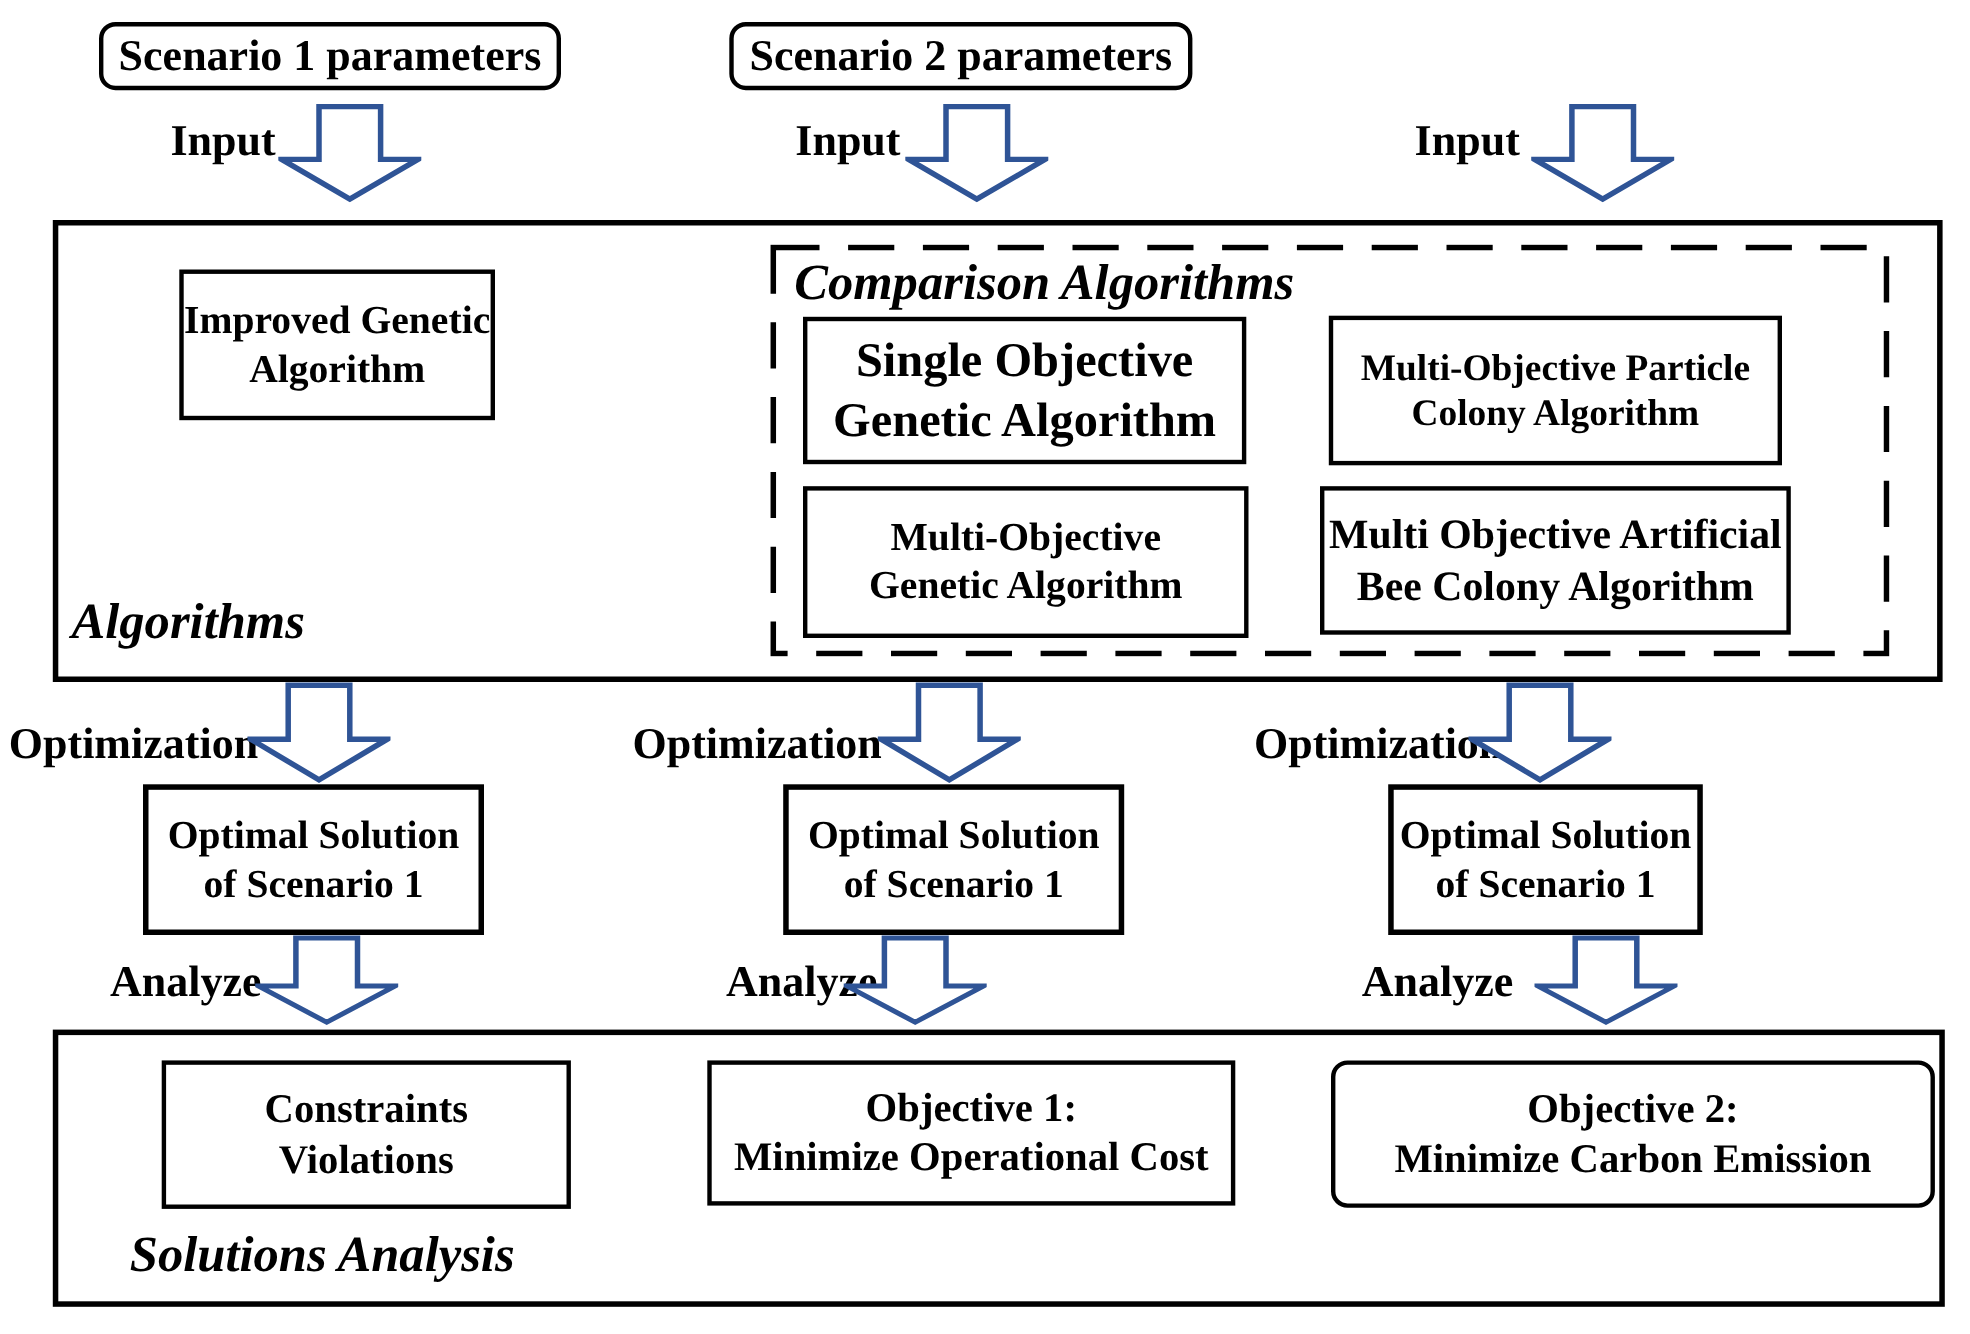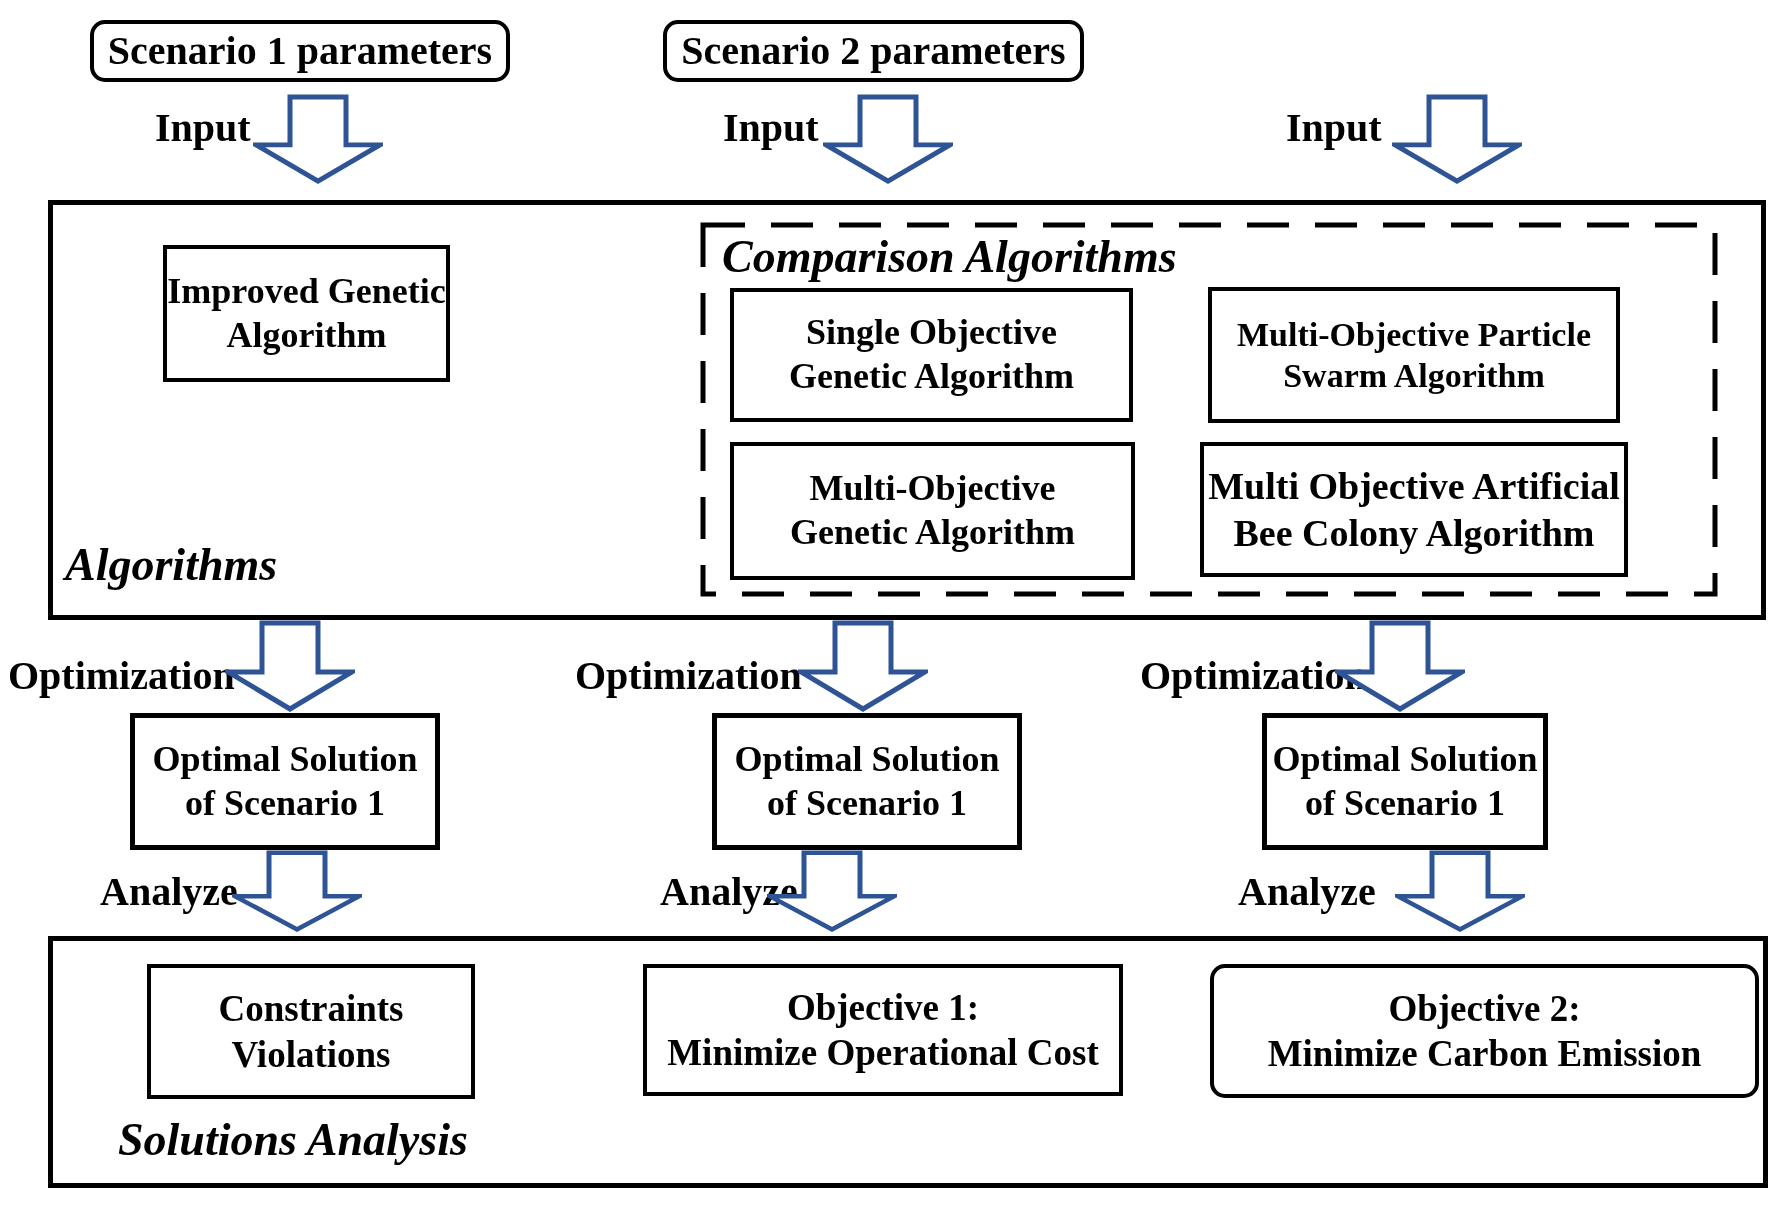--- a/index.html
+++ b/index.html
@@ -53,26 +53,26 @@
   <div class="abs box" style="left:163px;top:245px;width:287px;height:137px;font-size:36px;">Improved Genetic
 Algorithm</div>
 
   <div class="abs italic-title" style="left:65px;top:538px;font-size:46px;">Algorithms</div>
 
   <div class="abs" style="left:700px;top:222px;width:1018px;height:375px;">
     <svg width="1018" height="375" style="position:absolute;left:0;top:0;">
       <rect x="3" y="3" width="1012" height="369" fill="none" stroke="#000000" stroke-width="5" stroke-dasharray="42 26"></rect>
     </svg>
     <div class="abs italic-title" style="left:22px;top:8px;font-size:46px;">Comparison Algorithms</div>
-    <div class="abs box" style="left:30px;top:66px;width:403px;height:134px;font-size:36px;">Single Objective
+    <div class="abs box" style="left:30px;top:66px;width:403px;height:134px;font-size:44px;">Single Objective
 Genetic Algorithm</div>
     <div class="abs box" style="left:30px;top:220px;width:405px;height:138px;font-size:36px;">Multi-Objective
 Genetic Algorithm</div>
     <div class="abs box" style="left:508px;top:65px;width:412px;height:136px;font-size:34px;">Multi-Objective Particle
-Swarm Algorithm</div>
+Colony Algorithm</div>
     <div class="abs box" style="left:500px;top:220px;width:428px;height:135px;font-size:38px;">Multi Objective Artificial
 Bee Colony Algorithm</div>
   </div>
 
   <div class="abs flow-label" style="left:8px;top:652px;font-size:40px;">Optimization</div>
   <svg class="arrow-svg" style="left:225px;top:620px;" width="130" height="92" viewBox="0 0 130 92" preserveAspectRatio="none">
     <polygon points="37,3 93,3 93,52 127,52 65,89 3,52 37,52" fill="#ffffff" stroke="#2f5496" stroke-width="5"></polygon>
   </svg>
 
   <div class="abs flow-label" style="left:575px;top:652px;font-size:40px;">Optimization</div>
@@ -101,21 +101,21 @@
   <svg class="arrow-svg" style="left:767px;top:850px;" width="130" height="82" viewBox="0 0 130 92" preserveAspectRatio="none">
     <polygon points="37,3 93,3 93,52 127,52 65,89 3,52 37,52" fill="#ffffff" stroke="#2f5496" stroke-width="5"></polygon>
   </svg>
 
   <div class="abs flow-label" style="left:1238px;top:868px;font-size:40px;">Analyze</div>
   <svg class="arrow-svg" style="left:1395px;top:850px;" width="130" height="82" viewBox="0 0 130 92" preserveAspectRatio="none">
     <polygon points="37,3 93,3 93,52 127,52 65,89 3,52 37,52" fill="#ffffff" stroke="#2f5496" stroke-width="5"></polygon>
   </svg>
 
   <div class="abs" style="left:48px;top:936px;width:1720px;height:252px;border:5px solid #000;background:#fff;">
-    <div class="abs box" style="left:94px;top:23px;width:328px;height:135px;font-size:37px;">Constraints
+    <div class="abs box" style="left:94px;top:23px;width:372px;height:135px;font-size:37px;">Constraints
 Violations</div>
     <div class="abs box" style="left:590px;top:23px;width:480px;height:132px;font-size:37px;">Objective 1:
 Minimize Operational Cost</div>
     <div class="abs box" style="left:1157px;top:23px;width:549px;height:134px;font-size:37px;border-radius:15px;">Objective 2:
 Minimize Carbon Emission</div>
     <div class="abs italic-title" style="left:17px;top:172px;font-size:46px;margin-left:48px;">Solutions Analysis</div>
   </div>
 
 </div>
 

